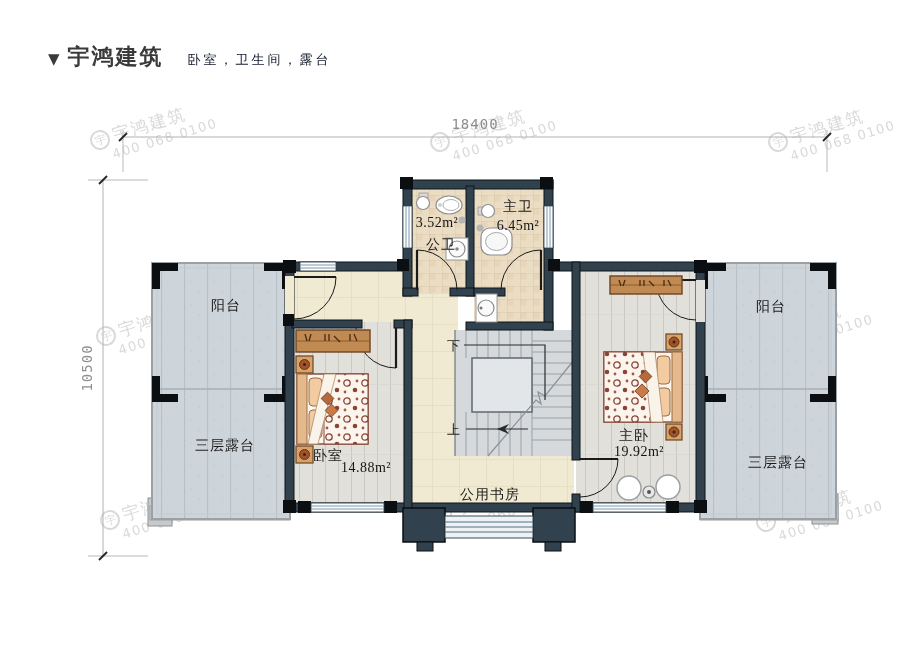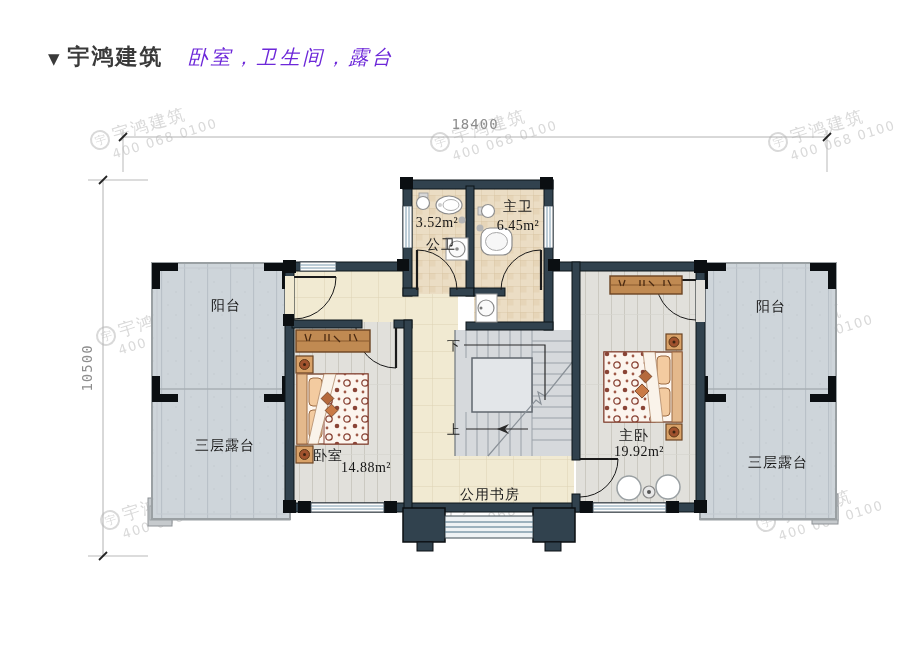--- a/index.html
+++ b/index.html
@@ -1,21 +1,21 @@
 <!DOCTYPE html>
 <html><head>
 <meta charset="utf-8">
 <style>
   html,body{margin:0;padding:0;background:#fff;}
   .canvas{position:relative;width:910px;height:649px;background:#fff;overflow:hidden;
           font-family:"DejaVu Sans",sans-serif;}
   .header{position:absolute;left:48px;top:42px;display:flex;align-items:baseline;white-space:nowrap;}
   .header .marker{font-size:15px;color:#3a3a3a;margin-right:8px;}
   .header .title{font-size:22px;font-weight:bold;color:#3a3a3a;letter-spacing:2px;}
-  .header .subtitle{font-size:20px;color:#6d28d9;margin-left:24px;letter-spacing:3px;font-style:italic;}
+  .header .subtitle{font-size:13px;color:#0f172a;margin-left:24px;letter-spacing:3px;}
   svg text{user-select:none;}
   .roomlabel{font-size:14px;fill:#1b1b1b;font-family:"DejaVu Sans",sans-serif;letter-spacing:1px;}
   .arealabel{font-size:14px;fill:#151515;font-family:"Liberation Serif",serif;letter-spacing:0.5px;}
   .dimlabel{font-size:14px;fill:#8d8d8d;font-family:"DejaVu Sans Mono",monospace;letter-spacing:1px;}
   .stairlabel{font-size:13px;fill:#1b1b1b;font-family:"DejaVu Sans",sans-serif;}
   .wm-brand{font-size:17px;letter-spacing:2px;}
   .wm-phone{font-size:13px;letter-spacing:1.5px;}
   .wm-logo{font-size:11px;}
 </style>
 </head>

